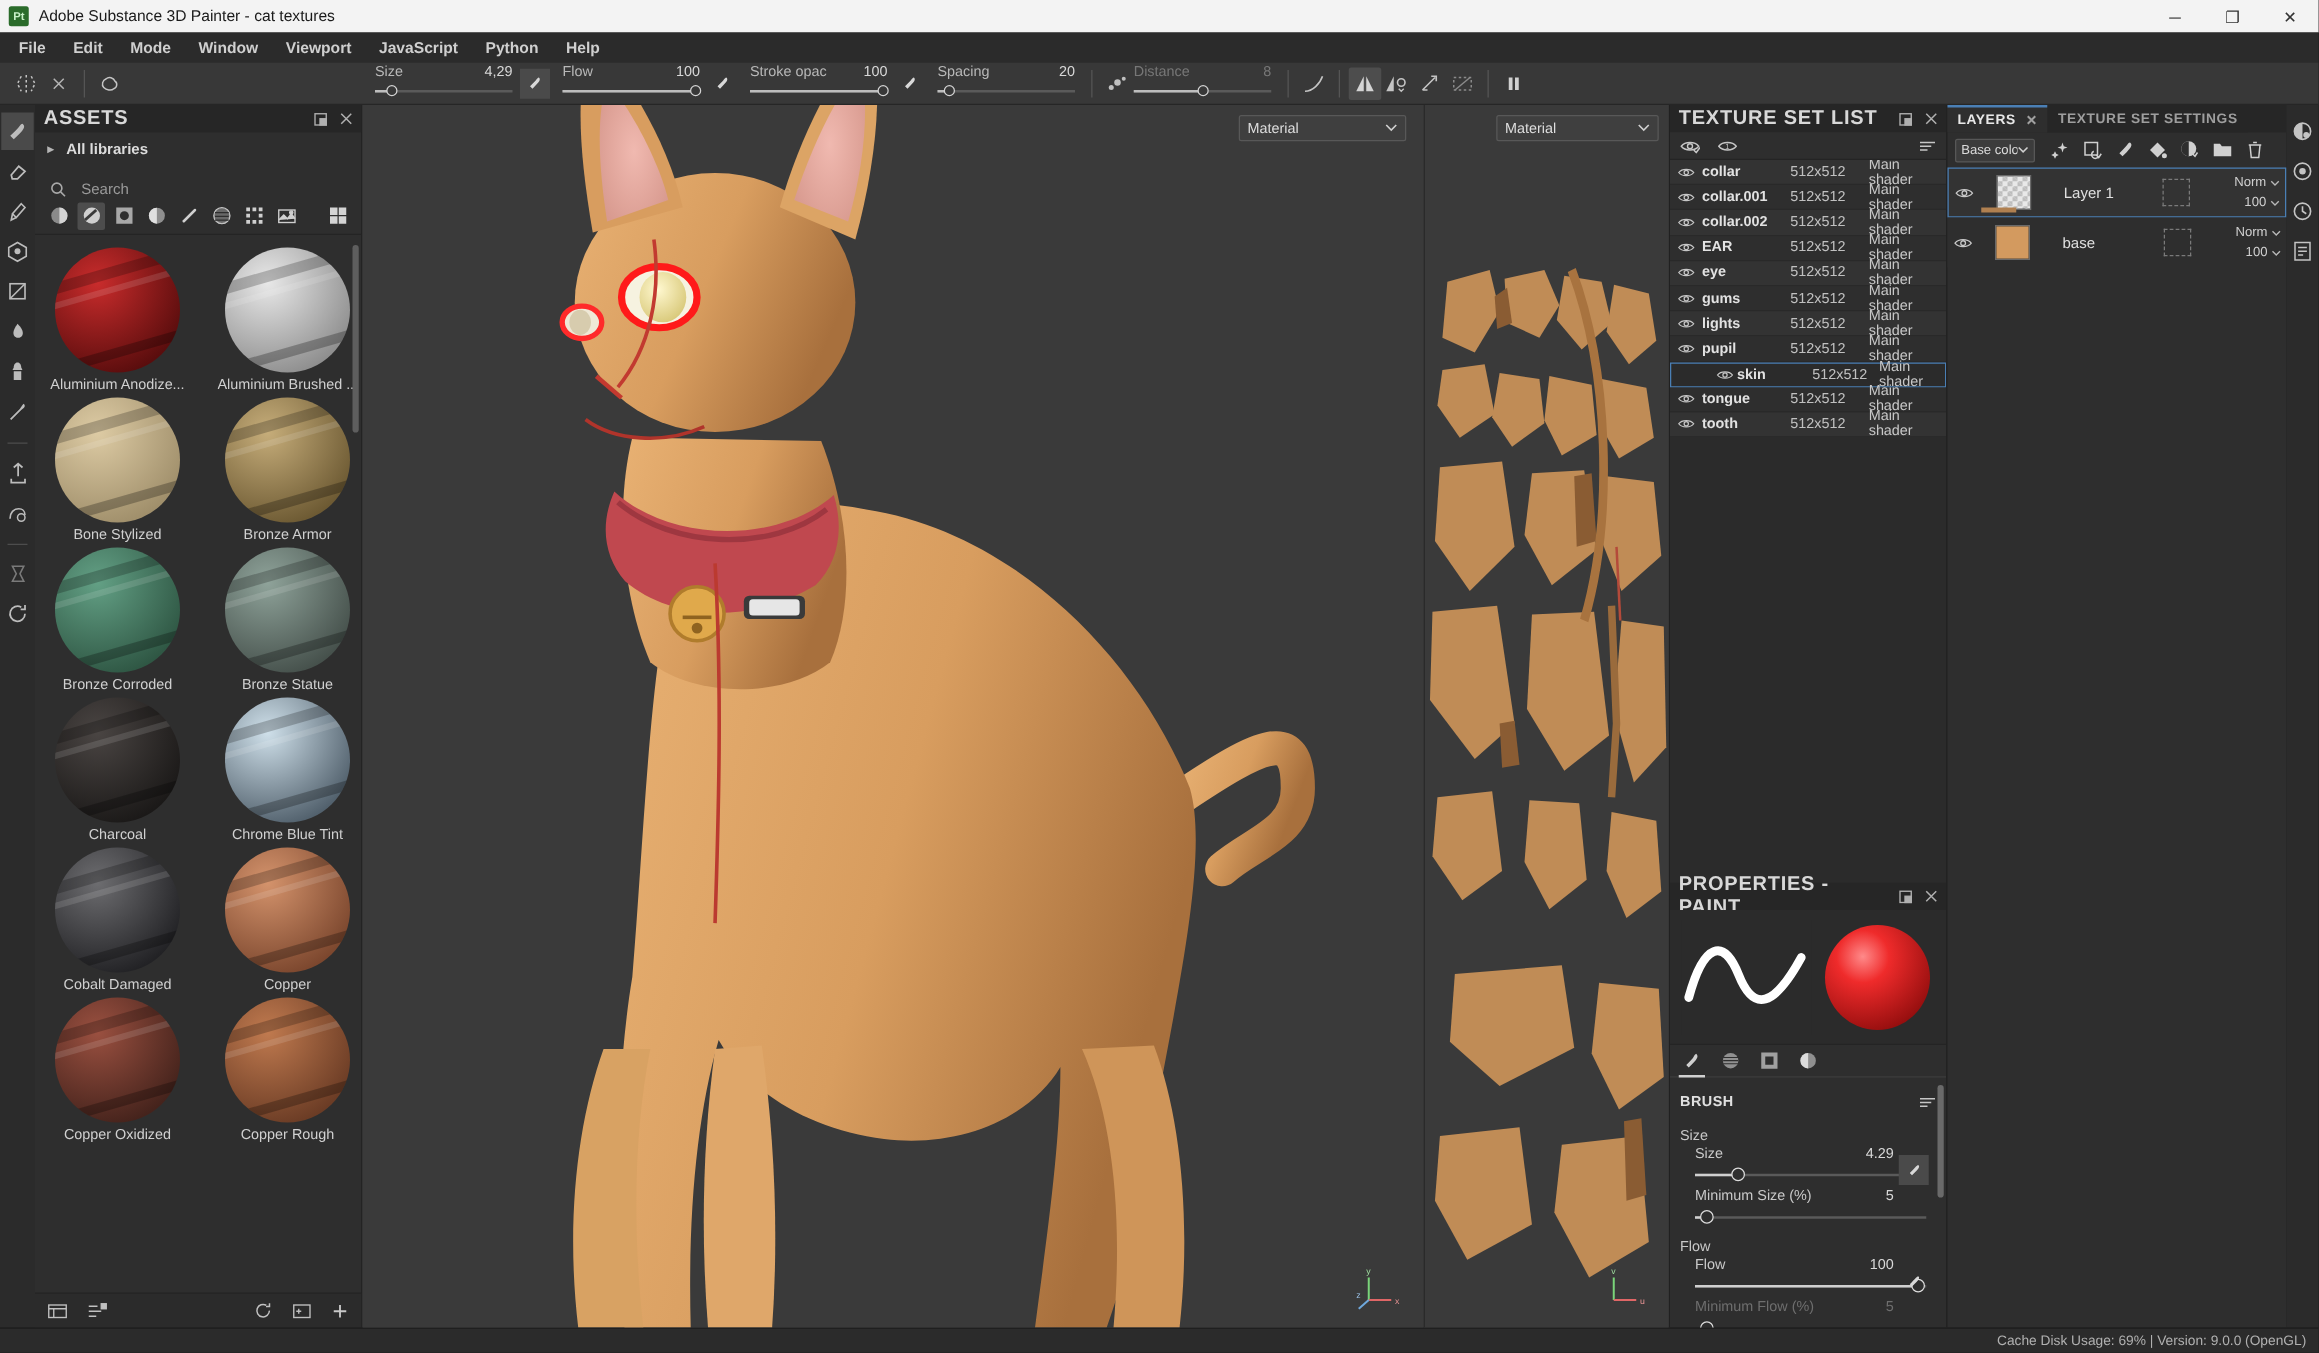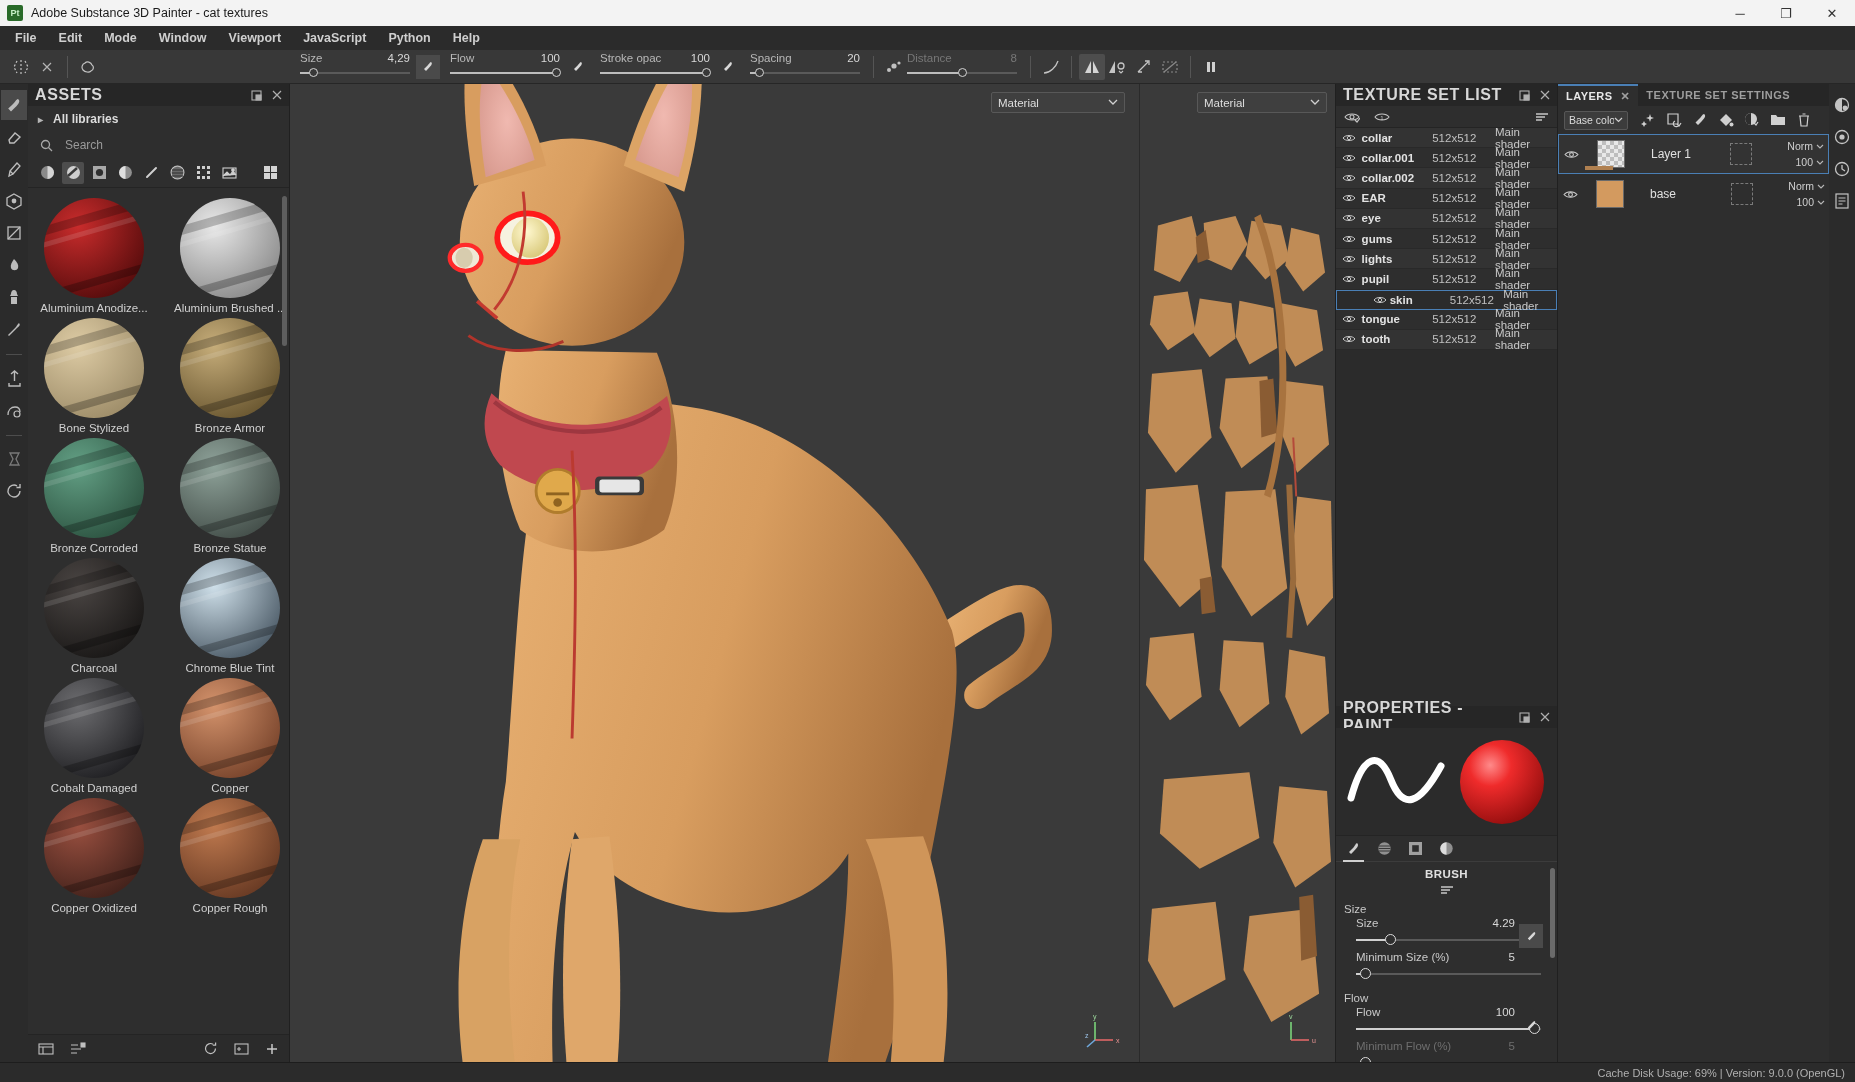--- a/index.html
+++ b/index.html
@@ -97,21 +97,21 @@
     color: #d8d8d8; flex: 0 0 22px;
   }
   .panel-head .spacer { flex: 1; }
   .panel-head .hicon { margin-left: 10px; color: #b0b0b0; font-size: 12px; }
   .lib-row {
     display: flex; align-items: center; height: 26px; padding-left: 10px;
     font-size: 12px; font-weight: bold; color: #dcdcdc;
   }
   .lib-row .chev { margin-right: 10px; font-size: 10px; color: #b5b5b5; }
   .search-row {
-    display: flex; align-items: center; height: 26px; padding-left: 12px;
+    display: flex; align-items: flex-end; height: 26px; padding-left: 12px;
     font-size: 12px; color: #9a9a9a;
   }
   .search-row svg { margin-right: 12px; }
   .filter-row {
     display: flex; align-items: center; height: 30px; padding: 0 8px; gap: 4px;
     border-bottom: 1px solid #242424;
   }
   .filter-ic {
     width: 22px; height: 22px; display: flex; align-items: center;
     justify-content: center; color: #cdcdcd;
@@ -198,21 +198,21 @@
     content: ''; position: absolute; bottom: 0; left: -3px; right: -3px;
     height: 2px; background: #d0d0d0;
   }
   .prop-scroll { flex: 1; overflow: hidden; position: relative; padding: 0 8px; }
   .prop-scrollbar {
     position: absolute; right: 2px; top: 6px; width: 5px; height: 90px;
     background: #6a6a6a; border-radius: 3px;
   }
   .sec-head {
     display: flex; align-items: center; height: 28px; margin-top: 6px;
-    font-size: 11.5px; font-weight: bold; color: #e0e0e0; letter-spacing: .4px; flex-direction: column;
+    font-size: 11.5px; font-weight: bold; color: #e0e0e0; letter-spacing: .4px;
   }
   .sec-head .gap { flex: 1; }
   .grp-label { font-size: 11.5px; color: #c8c8c8; margin: 7px 0 2px 0; }
   .prow { position: relative; height: 34px; margin-left: 12px; margin-right: 6px; }
   .prow .pl { position: absolute; left: 0; top: 0; font-size: 11.5px; color: #c9c9c9; }
   .prow .pv { position: absolute; right: 28px; top: 0; font-size: 11.5px; color: #d8d8d8; }
   .prow .ptrack { position: absolute; left: 0; right: 2px; top: 22px; height: 2px; background: #5a5a5a; }
   .prow .pfill { position: absolute; left: 0; top: 22px; height: 2px; background: #d0d0d0; }
   .prow .pknob {
     position: absolute; top: 17px; width: 11px; height: 11px; border-radius: 50%;

